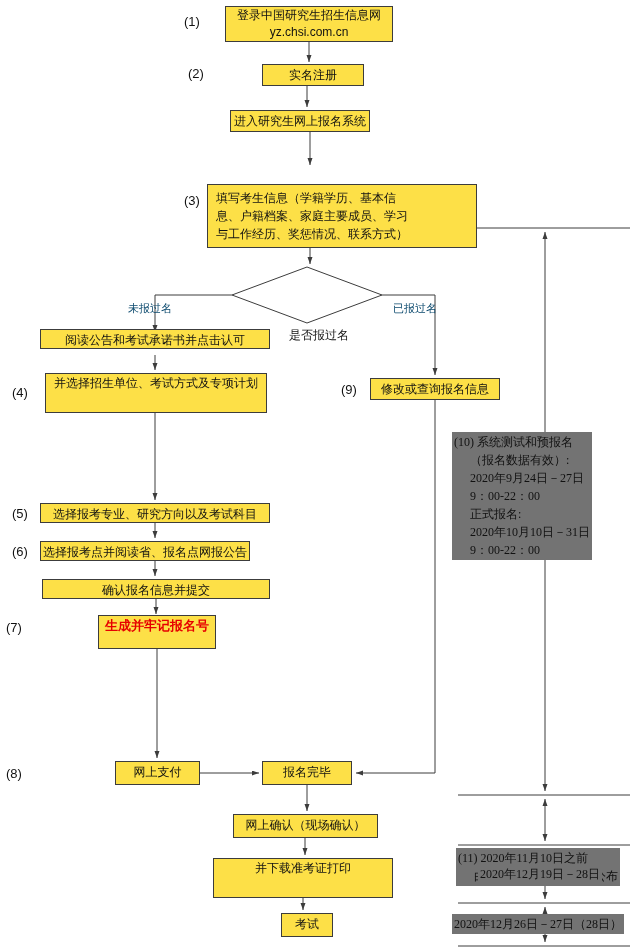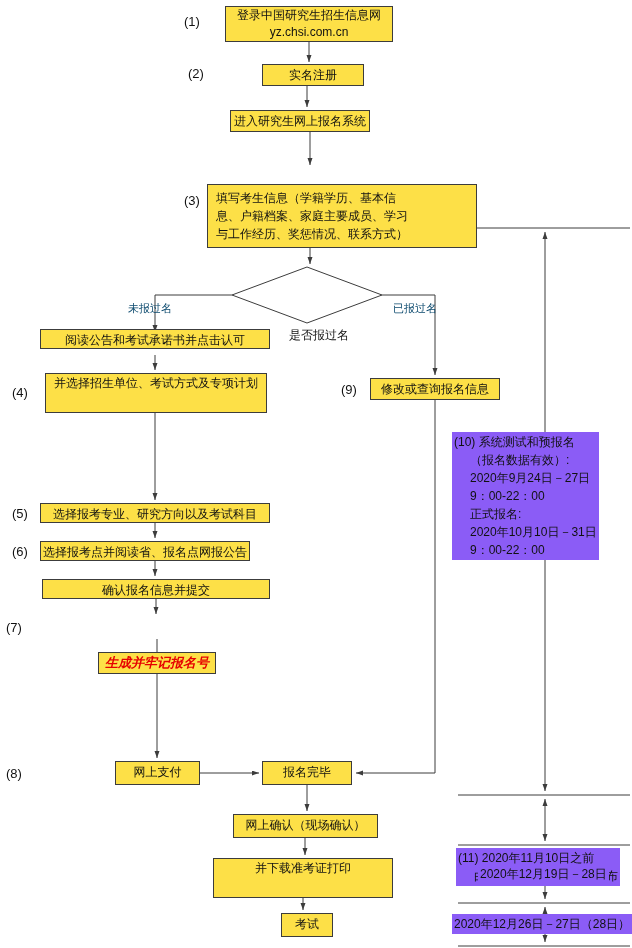--- a/index.html
+++ b/index.html
@@ -11,21 +11,21 @@
     position:absolute; border:1px solid #3c3c3c; background:#fde047; color:#111;
     font-size:12px; line-height:20px; display:flex; flex-direction:column;
     align-items:center; justify-content:space-between; text-align:center;
   }
   .node .ln { display:block; line-height:17px; }
   .node.multiline { line-height:18px; }
   .node.leftalign { text-align:left; align-items:flex-start; padding:4px 8px; line-height:18px; }
   .step-label { position:absolute; font-size:13px; color:#111; white-space:nowrap; }
   .branch-label { position:absolute; font-size:11px; color:#0c4a6e; white-space:nowrap; }
   .decision-text { position:absolute; font-size:12px; color:#111; text-align:center; }
-  .note { position:absolute; font-size:12px; color:#111; background:#8b5cf6; line-height:18px; padding:1px 2px; white-space:nowrap; }
+  .note { position:absolute; font-size:12px; color:#111; background:#737373; line-height:18px; padding:1px 2px; white-space:nowrap;font-family:Liberation Serif, serif; }
   .note .row { display:block; }
   .note .indent { padding-left:16px; }
   .note .gap { margin-top:0; }
   .red-node { color:#e60000; font-weight:bold; font-size:13px; }
 </style>
 </head>
 <body>
 
 <div class="canvas">
 
@@ -105,21 +105,21 @@
   <div class="node multiline" style="left:45px; top:373px; width:222px; height:40px;">
     <span>并选择招生单位、考试方式及专项计划</span>
   </div>
 
   <div class="node" style="left:40px; top:503px; width:230px; height:20px;">选择报考专业、研究方向以及考试科目</div>
 
   <div class="node" style="left:40px; top:541px; width:210px; height:20px;">选择报考点并阅读省、报名点网报公告</div>
 
   <div class="node" style="left:42px; top:579px; width:228px; height:20px;">确认报名信息并提交</div>
 
-  <div class="node red-node" style="left:98px; top:652px; width:118px; height:22px;font-style:italic;">生成并牢记报名号</div>
+  <div class="node red-node" style="left:98px; top:615px; width:118px; height:34px;">生成并牢记报名号</div>
 
   <div class="node" style="left:115px; top:761px; width:85px; height:24px;">网上支付</div>
 
   <div class="node" style="left:262px; top:761px; width:90px; height:24px;">报名完毕</div>
 
   <div class="node" style="left:370px; top:378px; width:130px; height:22px;">修改或查询报名信息</div>
 
   <div class="node" style="left:233px; top:814px; width:145px; height:24px;">网上确认（现场确认）</div>
 
   <div class="node multiline" style="left:213px; top:858px; width:180px; height:40px;">

